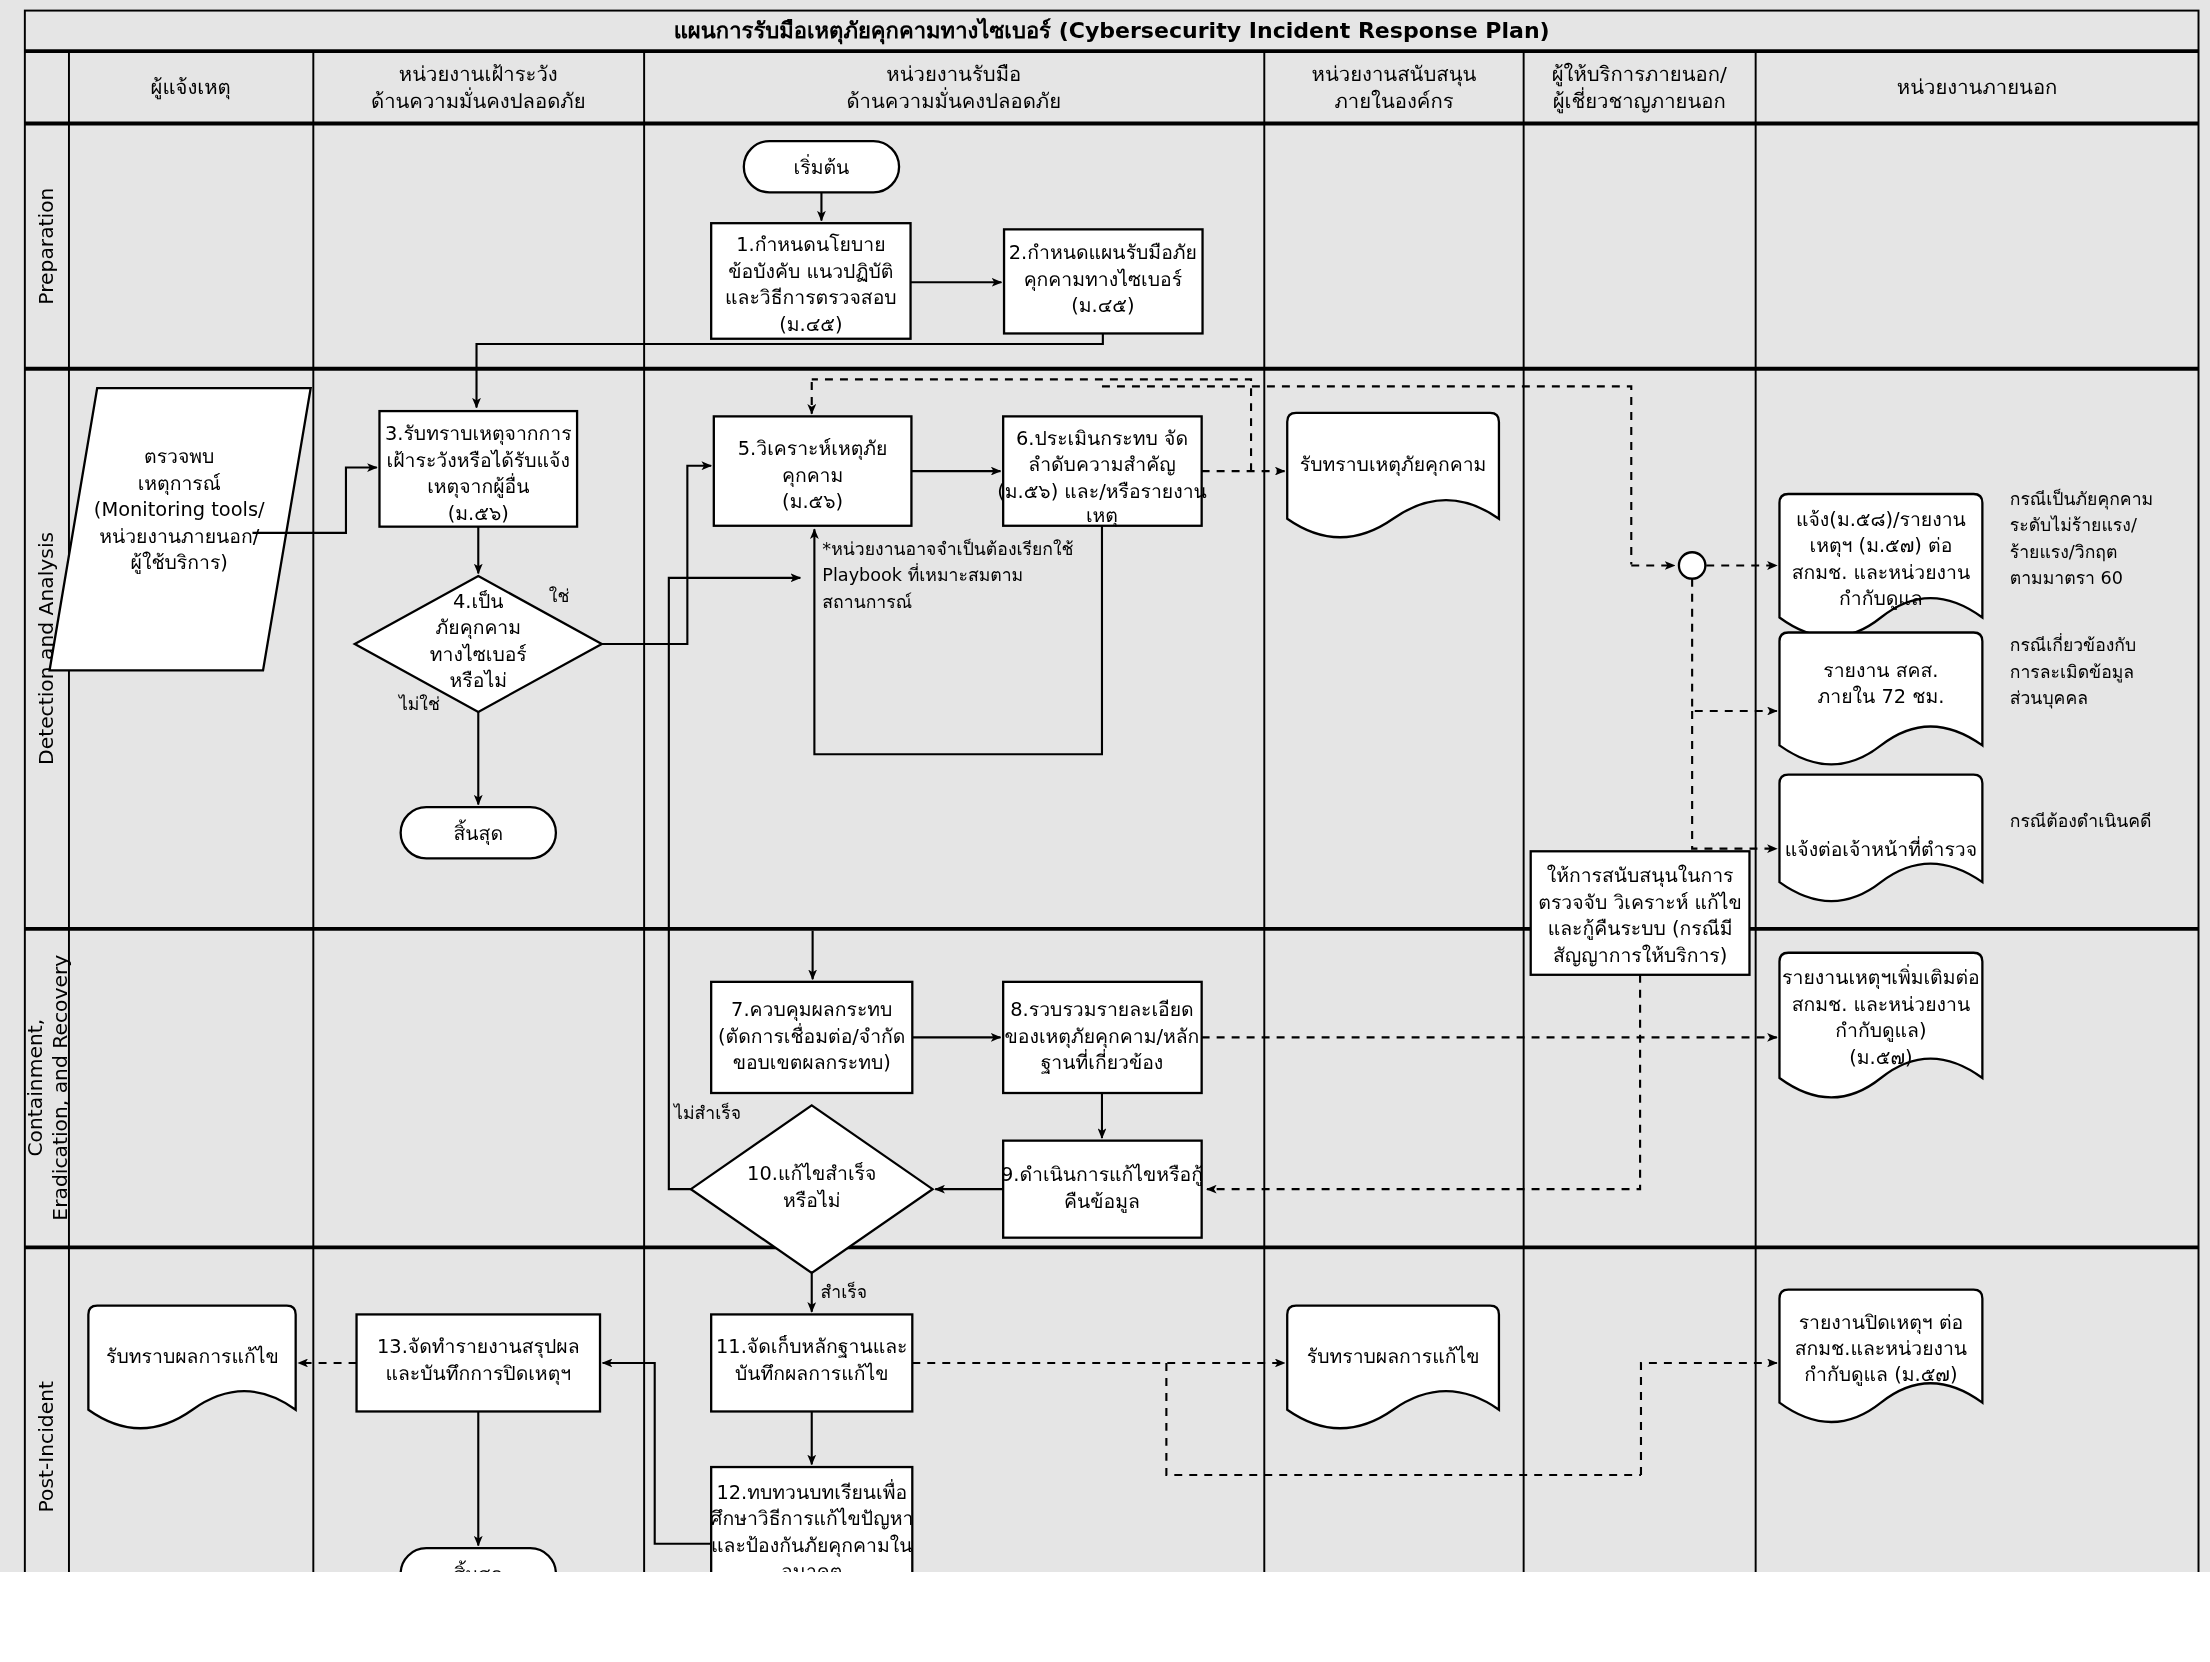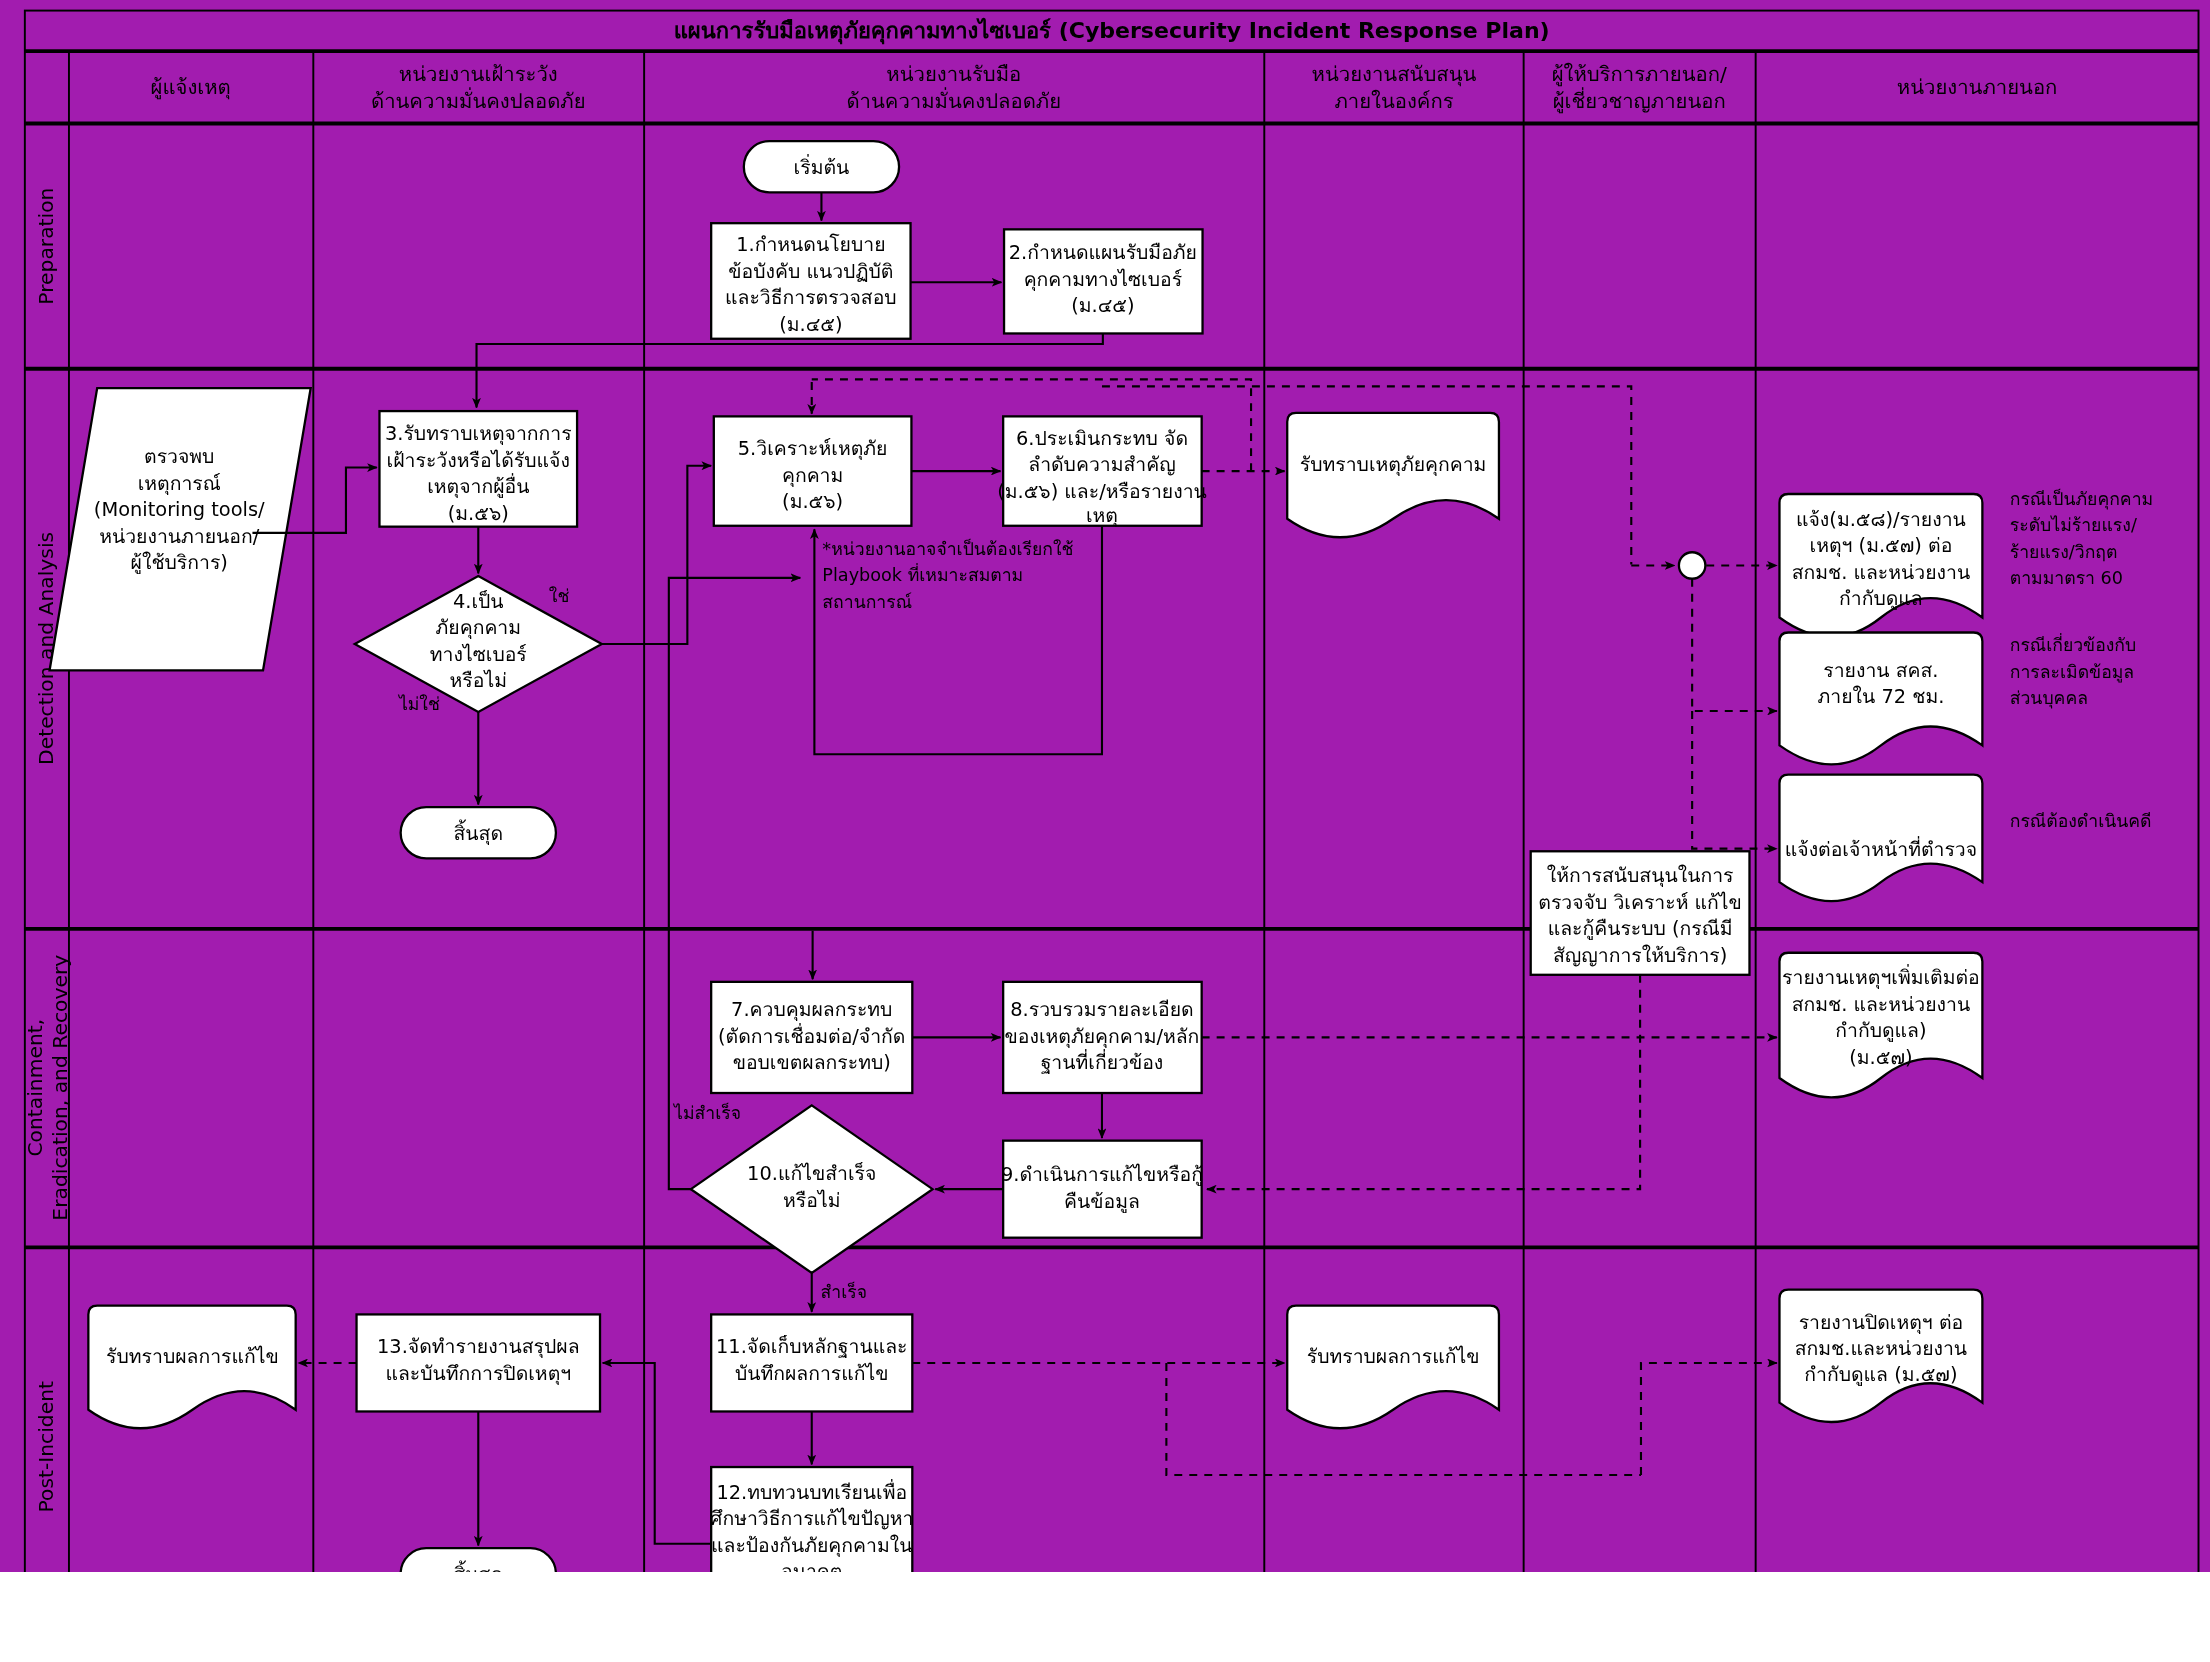--- a/index.html
+++ b/index.html
@@ -1,17 +1,17 @@
 <!DOCTYPE html>
 <html style="font-size:14px"><head>
 <meta charset="utf-8">
 <style>
   html,body{margin:0;padding:0;background:#ffffff;}
   body{font-family:"DejaVu Sans","Liberation Sans",sans-serif;}
-  #page{position:relative;width:2211px;height:1572px;background:#a21caf;overflow:hidden;}
+  #page{position:relative;width:2211px;height:1572px;background:#e5e5e5;overflow:hidden;}
   svg.layer{position:absolute;left:0;top:0;width:2211px;height:1662px;}
   .title-text{font-size:25px;font-weight:bold;}
   .hdr-text{font-size:23px;}
   .lane-text{font-size:23px;}
   .node-text{font-size:22px;}
   .small-text{font-size:20px;}
   .edge-label{font-size:20px;}
   text{fill:#000;}
   .ctr{text-anchor:middle;}
   .lft{text-anchor:start;}

